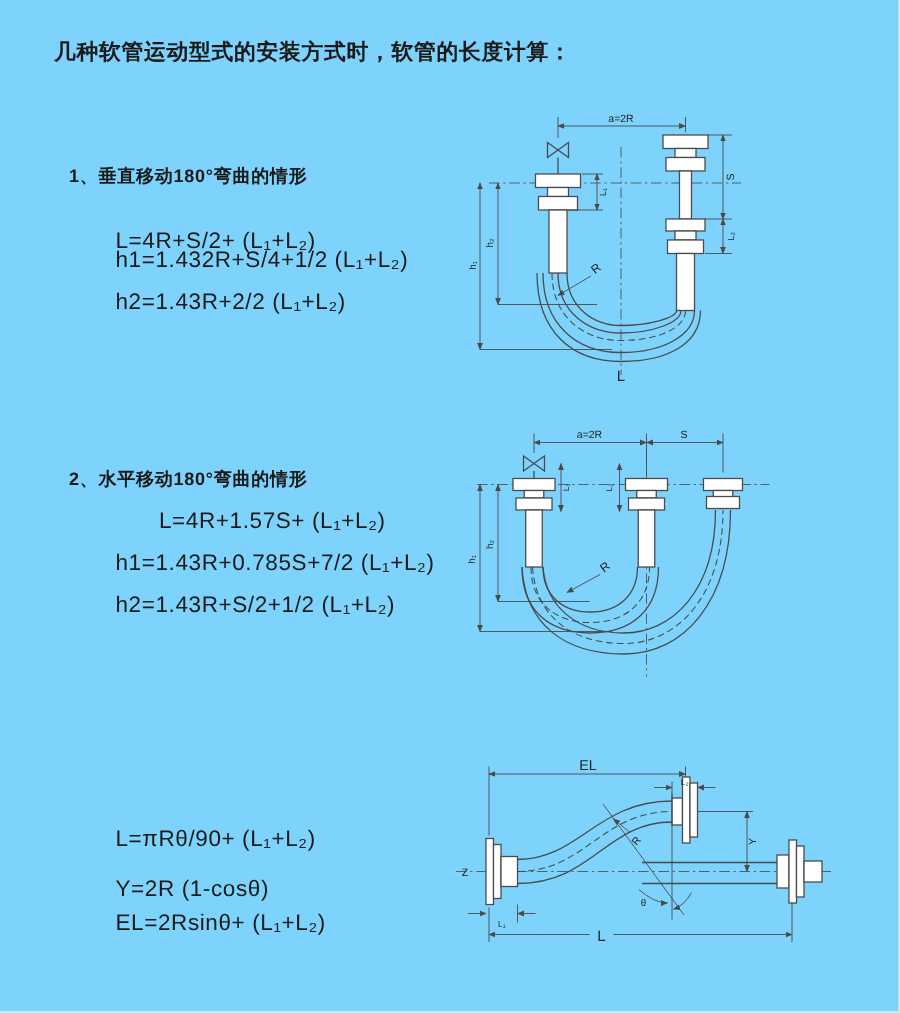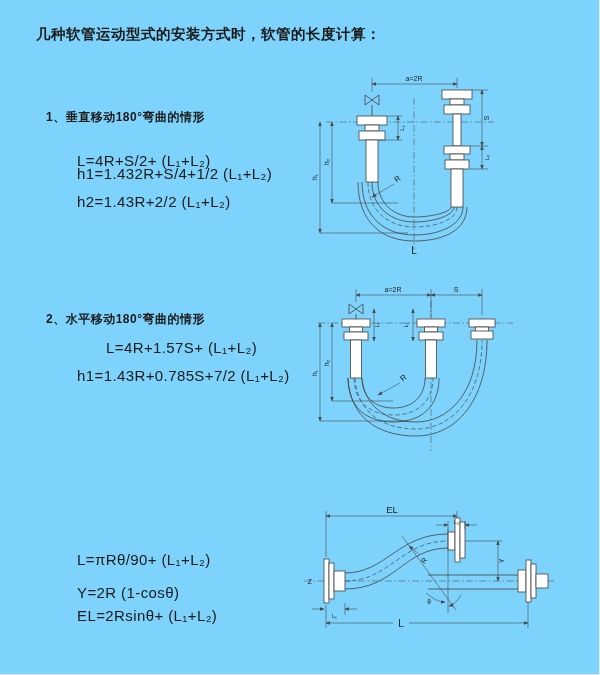--- a/index.html
+++ b/index.html
@@ -26,20 +26,21 @@
   <div class="abs title" style="left:36px;top:25px;">几种软管运动型式的安装方式时，软管的长度计算：</div>
 
   <div class="abs heading" style="left:46px;top:109px;">1、垂直移动180°弯曲的情形</div>
   <div class="abs formula" style="left:77px;top:137px;margin-top:15px;">L=4R+S/2+ (L₁+L₂)</div>
   <div class="abs formula" style="left:77px;top:165px;">h1=1.432R+S/4+1/2 (L₁+L₂)</div>
   <div class="abs formula" style="left:77px;top:193px;">h2=1.43R+2/2 (L₁+L₂)</div>
 
   <div class="abs heading" style="left:46px;top:311px;">2、水平移动180°弯曲的情形</div>
   <div class="abs formula" style="left:77px;top:339px;margin-left:29px;">L=4R+1.57S+ (L₁+L₂)</div>
   <div class="abs formula" style="left:77px;top:367px;">h1=1.43R+0.785S+7/2 (L₁+L₂)</div>
+  <div class="abs formula" style="left:77px;top:395px;">h2=1.43R+S/2+1/2 (L₁+L₂)</div>
 
   <div class="abs formula" style="left:77px;top:551px;">L=πRθ/90+ (L₁+L₂)</div>
   <div class="abs formula" style="left:77px;top:584px;">Y=2R (1-cosθ)</div>
   <div class="abs formula" style="left:77px;top:607px;">EL=2Rsinθ+ (L₁+L₂)</div>
 
   <svg class="abs" style="left:310px;top:70px;" width="285" height="188" viewBox="0 0 285 188">
     <defs>
       <marker id="d1a" viewBox="0 0 10 10" refX="9" refY="5" markerWidth="8" markerHeight="8" orient="auto-start-reverse">
         <path d="M0,1 L10,5 L0,9 z" fill="#4a4a4a"></path>
       </marker>

